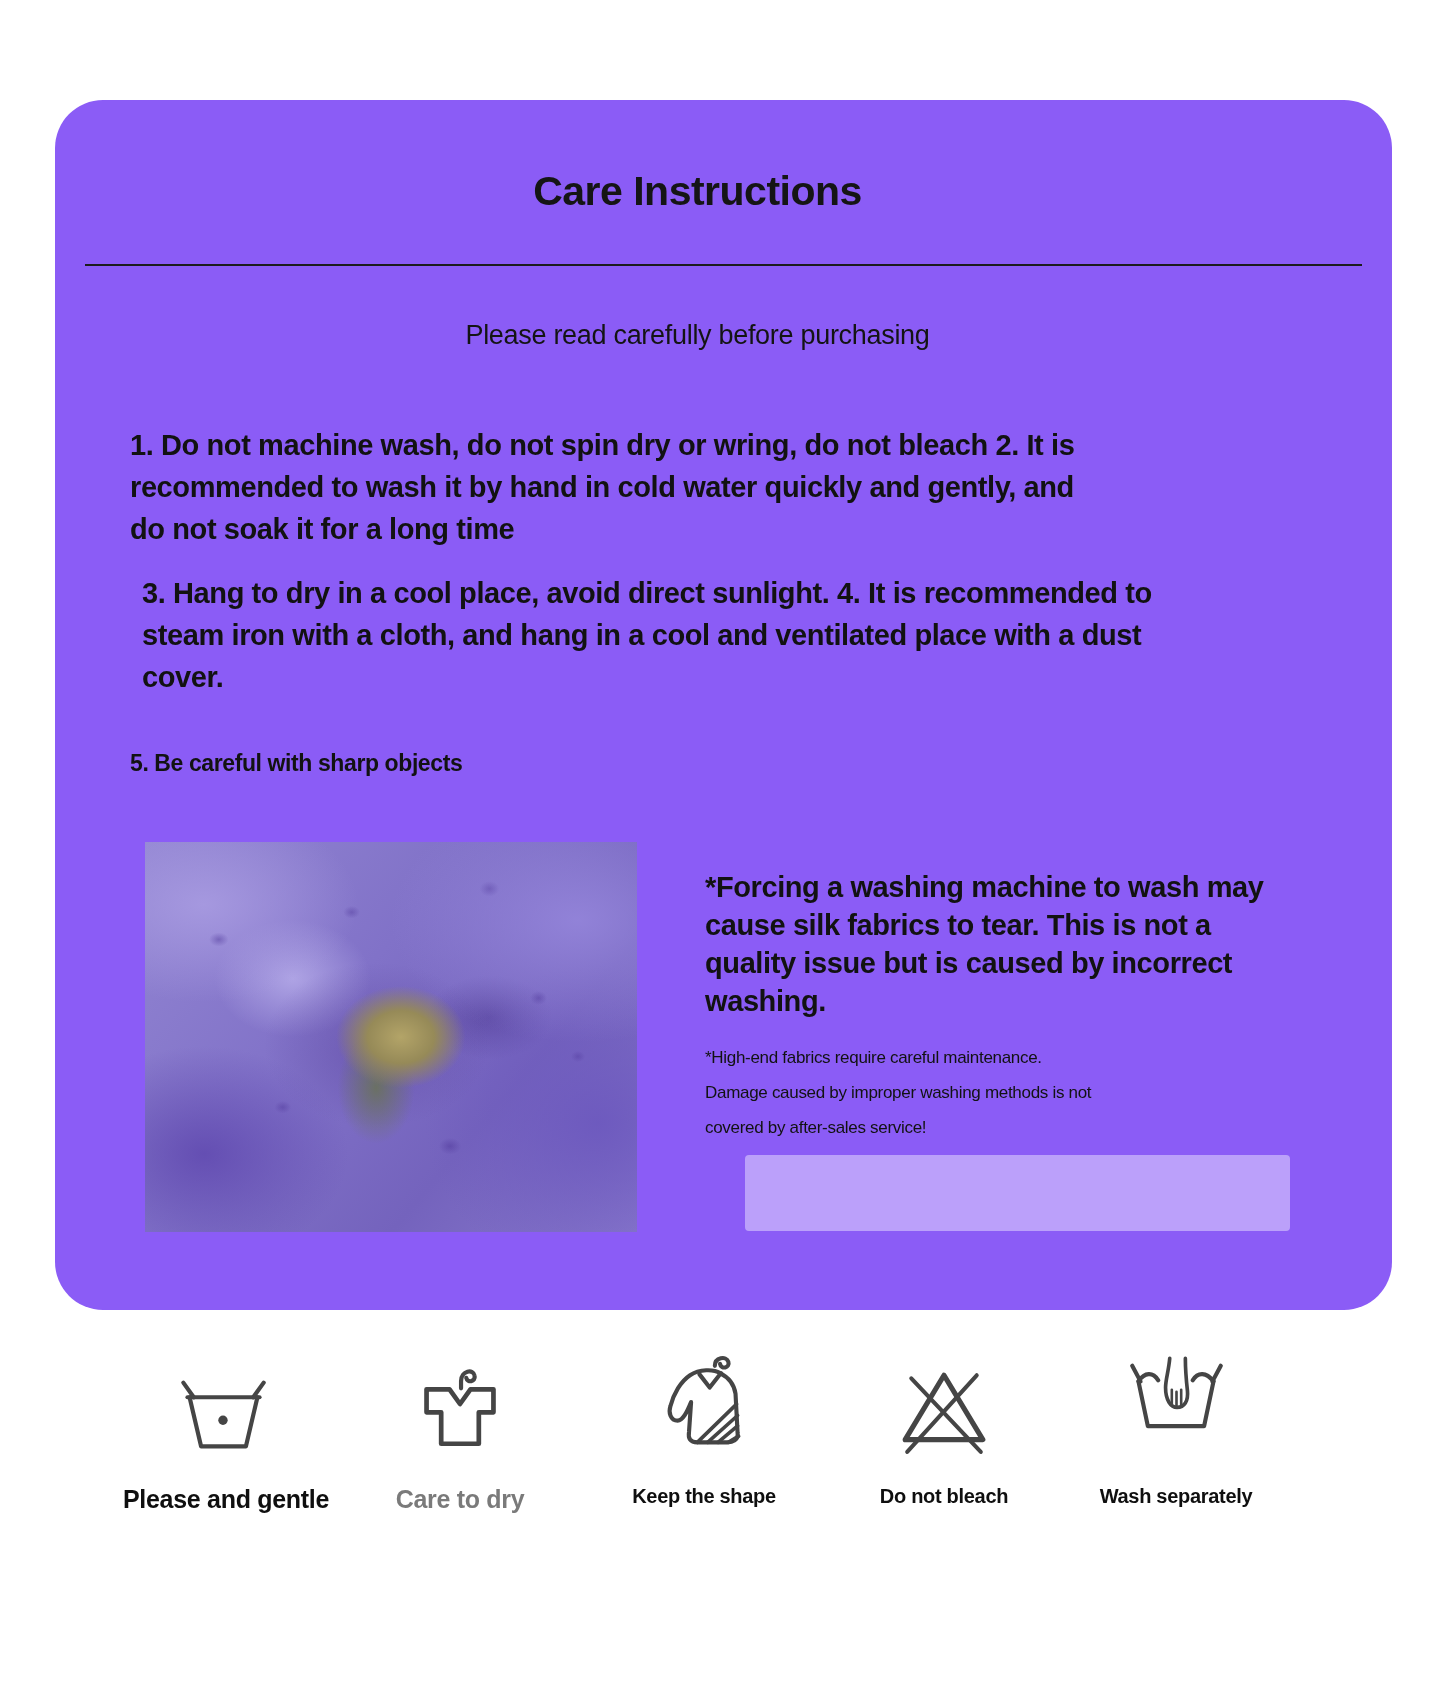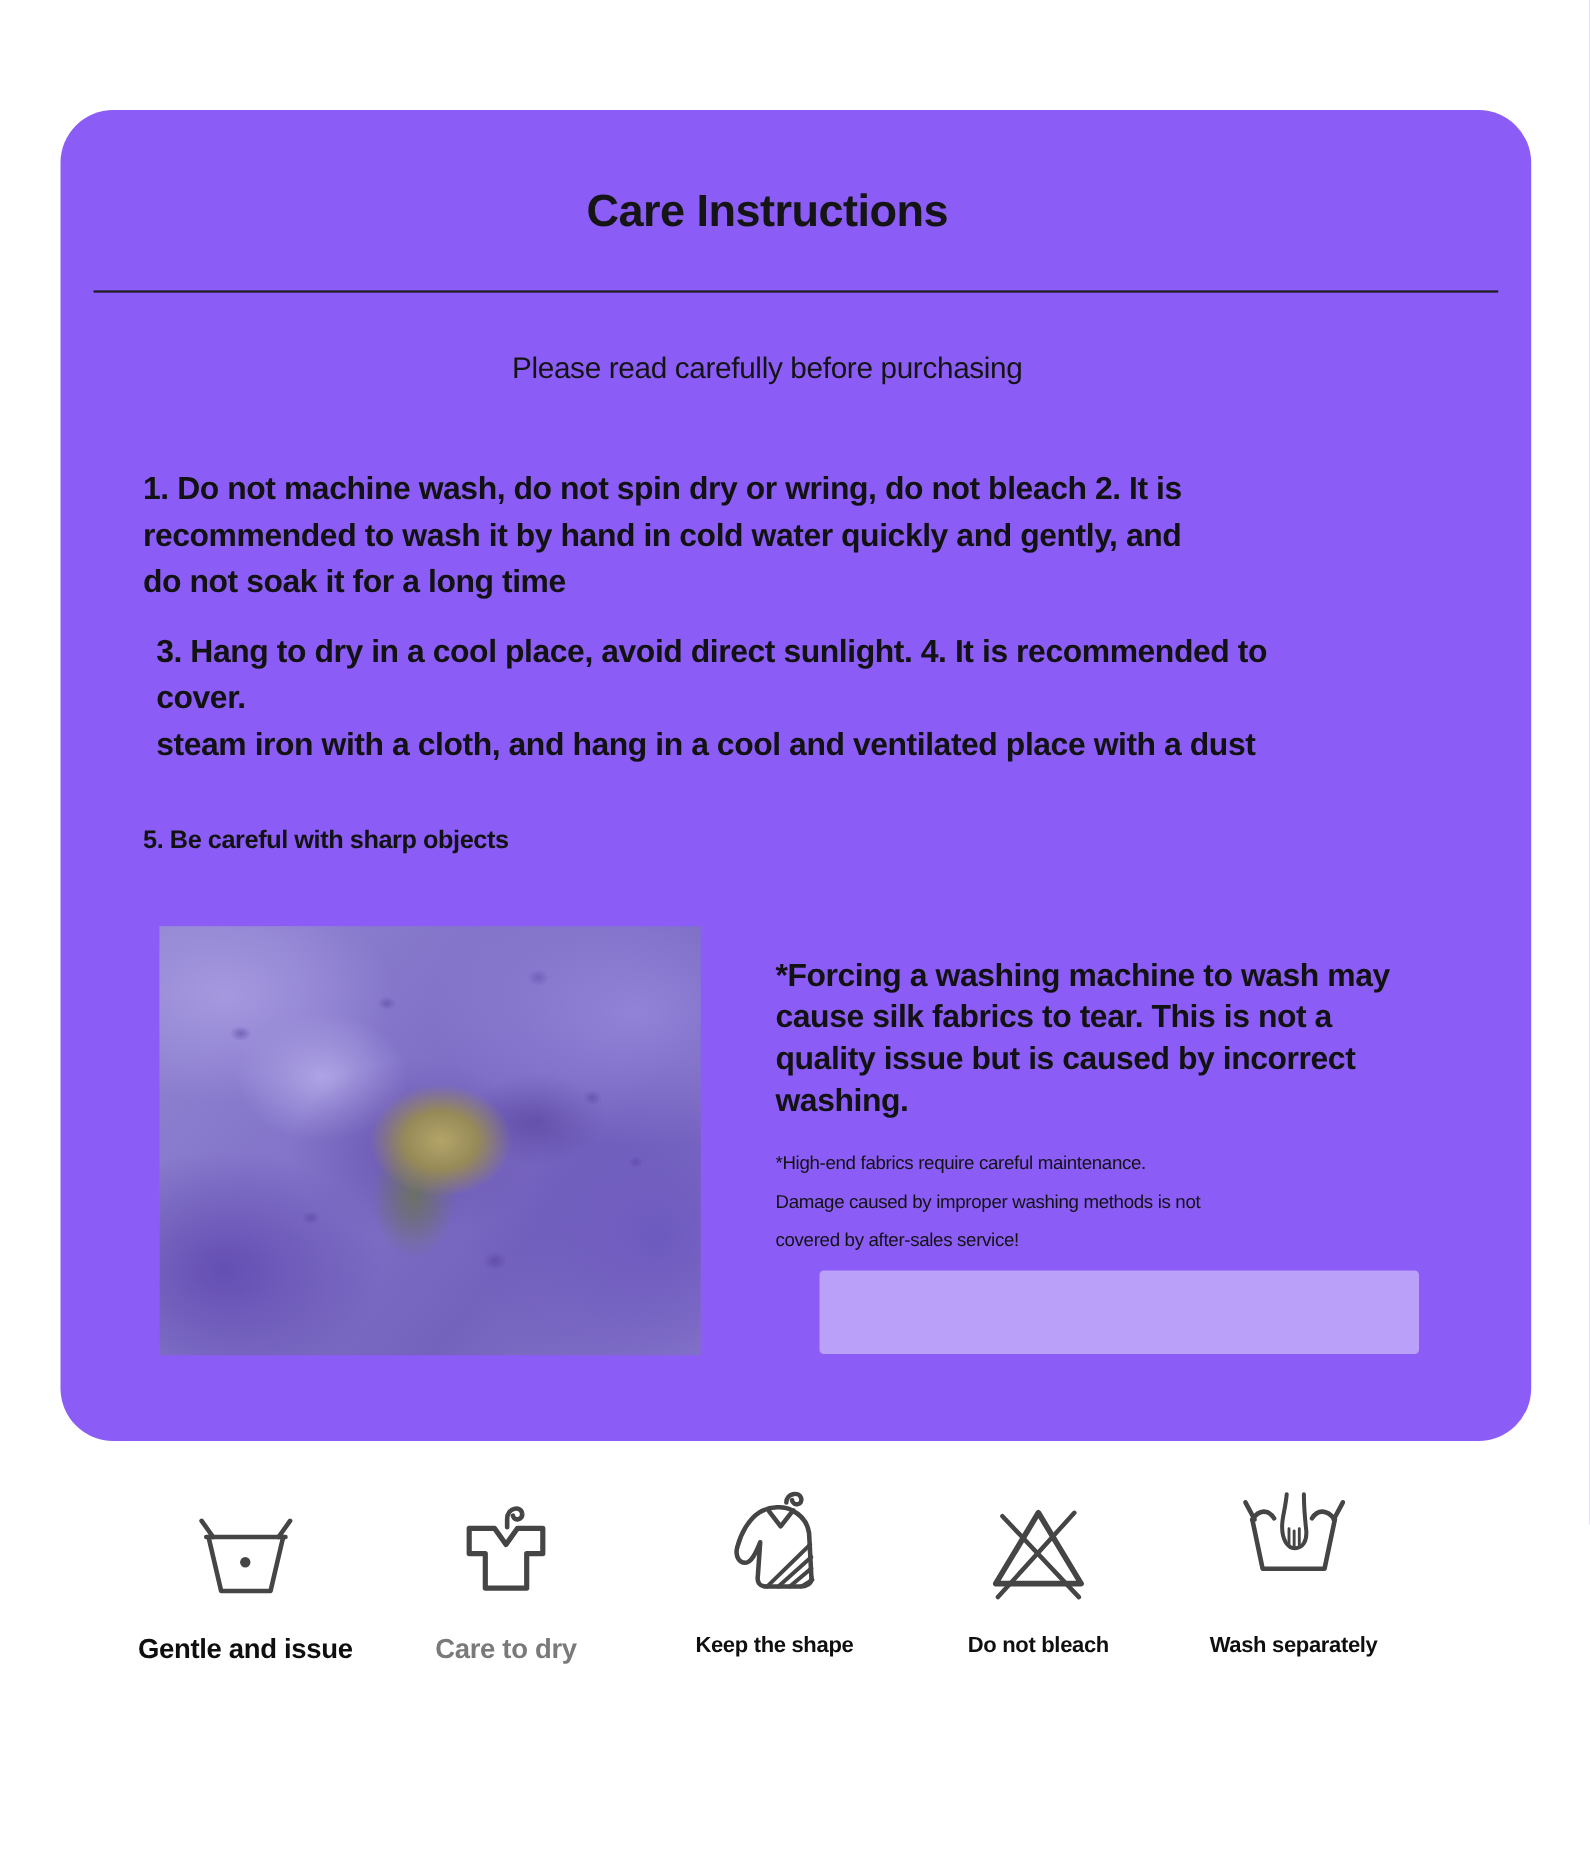--- a/index.html
+++ b/index.html
@@ -103,22 +103,22 @@
     <div class="subtitle" style="position:absolute;left:25px;top:220px;">Please read carefully before purchasing</div>
 
     <div class="para p1" style="position:absolute;left:75px;top:324px;">
       <div>1. Do not machine wash, do not spin dry or wring, do not bleach 2. It is</div>
       <div>recommended to wash it by hand in cold water quickly and gently, and</div>
       <div>do not soak it for a long time</div>
     </div>
 
     <div class="para p2" style="position:absolute;left:75px;top:472px;">
       <div>3. Hang to dry in a cool place, avoid direct sunlight. 4. It is recommended to</div>
+      <div>steam iron with a cloth, and hang in a cool and ventilated place with a dust</div>
       <div>cover.</div>
-      <div>steam iron with a cloth, and hang in a cool and ventilated place with a dust</div>
     </div>
 
     <div class="para p5" style="position:absolute;left:75px;top:648px;">5. Be careful with sharp objects</div>
 
     <div class="photo" style="position:absolute;left:90px;top:742px;"></div>
 
     <div class="note1" style="position:absolute;left:650px;top:768px;">
       <div>*Forcing a washing machine to wash may</div>
       <div>cause silk fabrics to tear. This is not a</div>
       <div>quality issue but is caused by incorrect</div>
@@ -137,21 +137,21 @@
   <div class="icon-col c1">
     <span class="glyph">
       <svg width="95" height="74" viewBox="0 0 91 70">
         <path class="st" d="M7 4 L17 18"></path>
         <path class="st" d="M84 4 L74 18"></path>
         <path class="st" d="M11 18 H80"></path>
         <path class="st" d="M13 18 L24 65 H67 L78 18"></path>
         <circle cx="45" cy="40" r="4.5" fill="#454545"></circle>
       </svg>
     </span>
-    <div class="icon-label">Gentle and issue</div>
+    <div class="icon-label">Please and gentle</div>
   </div>
 
   <div class="icon-col c2">
     <span class="glyph">
       <svg width="80" height="92" viewBox="0 0 76 88">
         <path class="st" d="M39 29 V22 C39 12 51 10 52 17 C53 23 45 24 44 19"></path>
         <path class="st" style="stroke-width:4.5" d="M28 30 L38 44 L48 30 L70 30 L70 52 L56 52 L56 82 L20 82 L20 52 L6 52 L6 30 Z"></path>
       </svg>
     </span>
     <div class="icon-label">Care to dry</div>

